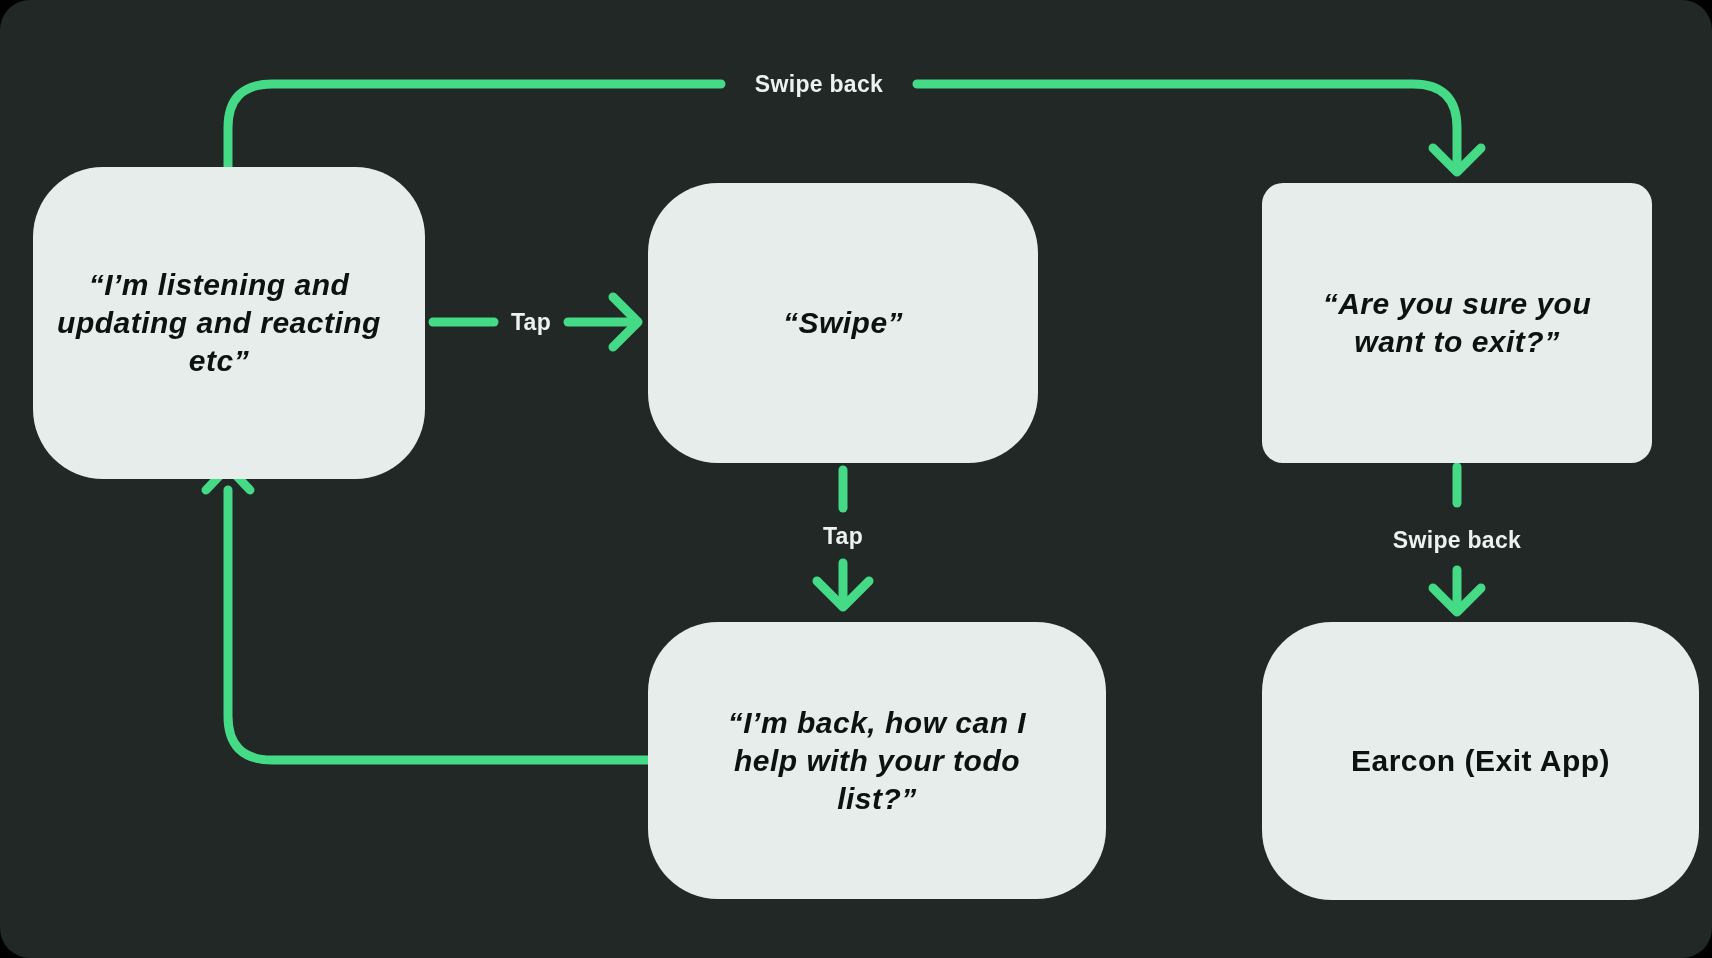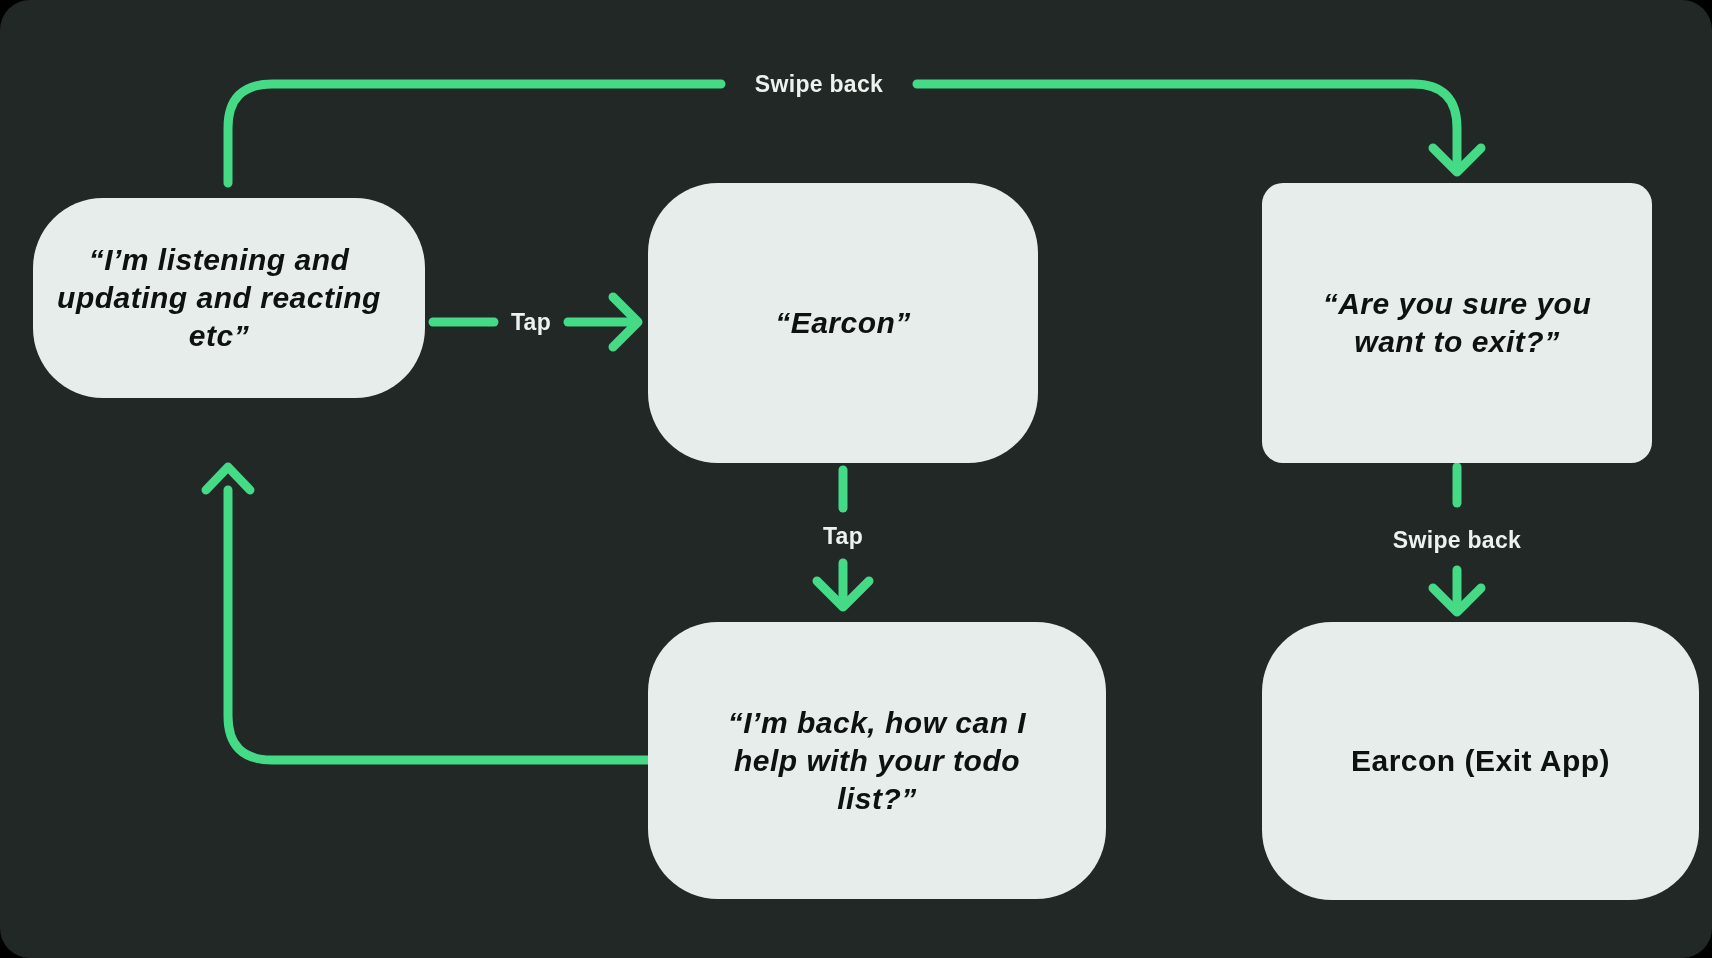--- a/index.html
+++ b/index.html
@@ -84,28 +84,28 @@
     <path d="M 817 581 L 843 607 L 869 581"></path>
 
     <path d="M 648 760 L 272 760 Q 228 760 228 716 L 228 490"></path>
     <path d="M 206 490 L 228 467 L 250 490"></path>
 
     <path d="M 1457 467 L 1457 503"></path>
     <path d="M 1457 570 L 1457 602"></path>
     <path d="M 1433 588 L 1457 612 L 1481 588"></path>
   </svg>
 
-  <div class="node quote" style="left:33px; top:198px; width:392px; height:200px;padding-left:6px;">
+  <div class="node quote" style="left:33px; top:167px; width:392px; height:312px;padding-left:6px;">
     <span class="node-text">“I’m listening and
 updating and reacting
 etc”</span>
   </div>
 
   <div class="node quote" style="left:648px; top:183px; width:390px; height:280px;">
-    <span class="node-text">“Earcon”</span>
+    <span class="node-text">“Swipe”</span>
   </div>
 
   <div class="node quote" style="left:1262px; top:183px; width:390px; height:280px;border-radius:21px;">
     <span class="node-text">“Are you sure you
 want to exit?”</span>
   </div>
 
   <div class="node quote" style="left:648px; top:622px; width:458px; height:277px;">
     <span class="node-text">“I’m back, how can I
 help with your todo

